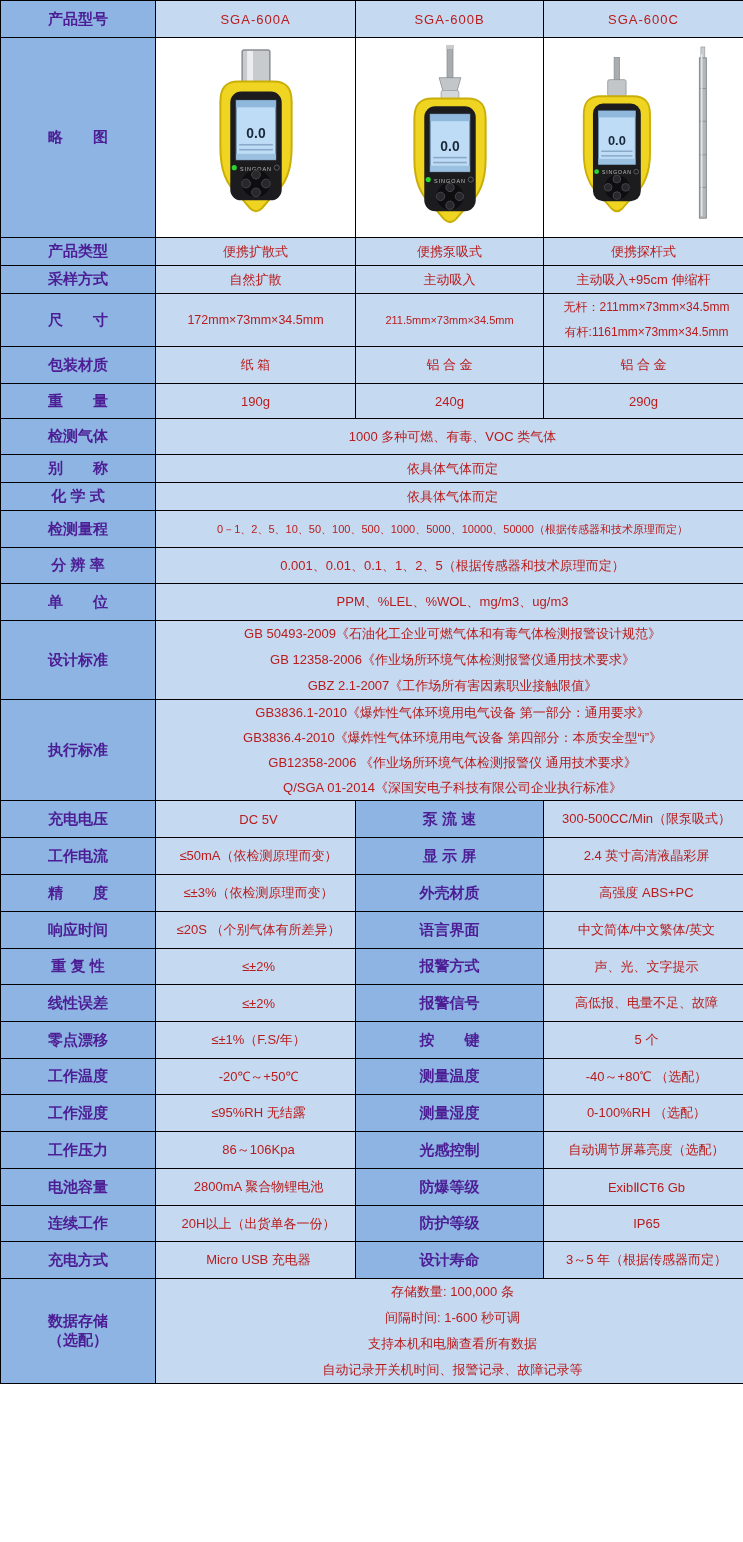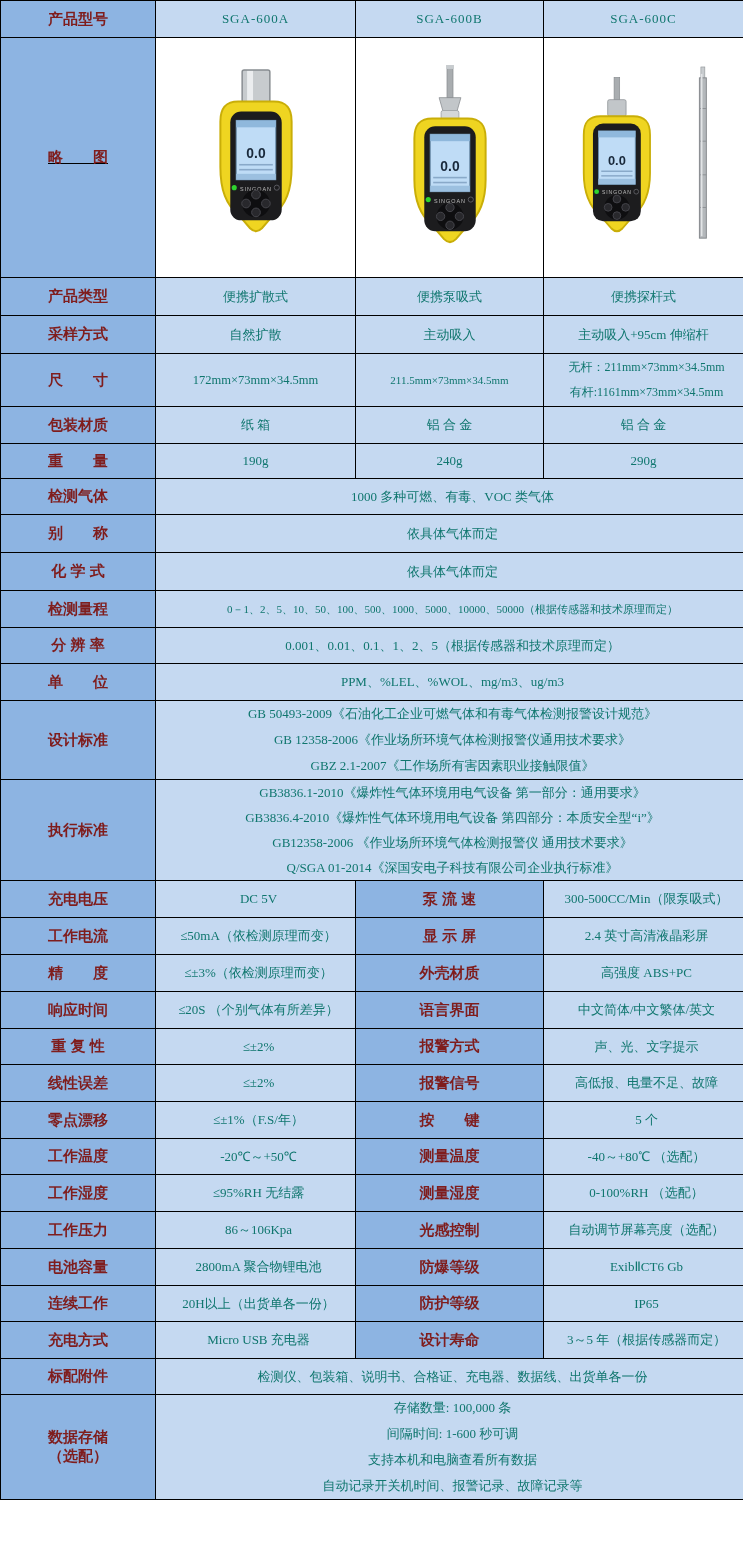--- a/index.html
+++ b/index.html
@@ -4,32 +4,32 @@
 <style>
   :root{
     --label_bg:#8DB4E2; --value_bg:#C5D9F1; --sketch_bg:#FFFFFF; --border:#000000;
     --device_yellow:#EFD521; --device_yellow_edge:#C9AE08; --device_dark:#1C1C1E;
     --screen_blue:#BFDCF6; --metal_gray:#C7CBCE;
   }
   html,body{margin:0;padding:0;background:#fff;}
   body{width:743px;font-family:"Liberation Sans","DejaVu Sans",sans-serif;}
   table.spec{width:743px;border-collapse:collapse;table-layout:fixed;}
   table.spec td{border:1.5px solid var(--border);overflow:hidden;vertical-align:middle;padding:0;}
-  td.lbl{background:var(--label_bg);font-weight:bold;font-size:15px;text-align:center;color:#7f1d1d;}
-  td.val{background:var(--value_bg);font-size:13px;color:#0f766e;
-         font-family:Liberation Serif, serif;}
+  td.lbl{background:var(--label_bg);font-weight:bold;font-size:15px;text-align:center;color:#4c1d95;}
+  td.val{background:var(--value_bg);font-size:13px;color:#b91c1c;
+         font-family:Liberation Sans, sans-serif;}
   td.val.center{text-align:center;}
   td.val.left{padding-left:12px;padding-right:6px;text-align:center;}
   td.sketch{background:var(--sketch_bg);}
   .sketch-wrap{display:flex;align-items:center;justify-content:center;height:100%;}
   .lines div{line-height:25px;white-space:nowrap;}
   .lines.ls26 div{line-height:26px;}
-  tr.h37{height:37px;} tr.h35{height:35px;margin-top:24px;} tr.h36{height:36px;} tr.h38{height:38px;}
+  tr.h37{height:37px;} tr.h35{height:35px;margin-top:24px;} tr.h36{height:36px;} tr.h38{height:28px;}
   tr.h50{height:50px;} tr.h53{height:53px;} tr.h79{height:79px;} tr.h101{height:101px;}
-  tr.h104{height:104px;} tr.h200{height:240px;text-decoration:underline;}
+  tr.h104{height:104px;} tr.h200{height:200px;}
   .hdr-model{font-size:15px;letter-spacing:1px;}
   .nowrap{white-space:nowrap;}
 </style>
 </head>
 <body>
 
 <table class="spec">
   <colgroup>
     <col style="width:155px">
       <col style="width:200px">
@@ -293,24 +293,20 @@
     <td class="lbl">防护等级</td>
     <td class="val left">IP65</td>
   </tr>
   <tr class="h37">
     <td class="lbl">充电方式</td>
     <td class="val left">Micro USB 充电器</td>
     <td class="lbl">设计寿命</td>
     <td class="val left">3～5 年（根据传感器而定）</td>
   </tr>
 
-  <tr class="h36">
-    <td class="lbl">标配附件</td>
-    <td class="val left" colspan="3">检测仪、包装箱、说明书、合格证、充电器、数据线、出货单各一份</td>
-  </tr>
   <tr class="h104">
     <td class="lbl">
       <div>数据存储</div>
       <div>（选配）</div>
     </td>
     <td class="val left" colspan="3">
       <div class="lines ls26">
         <div>存储数量: 100,000 条</div>
         <div>间隔时间: 1-600 秒可调</div>
         <div>支持本机和电脑查看所有数据</div>

